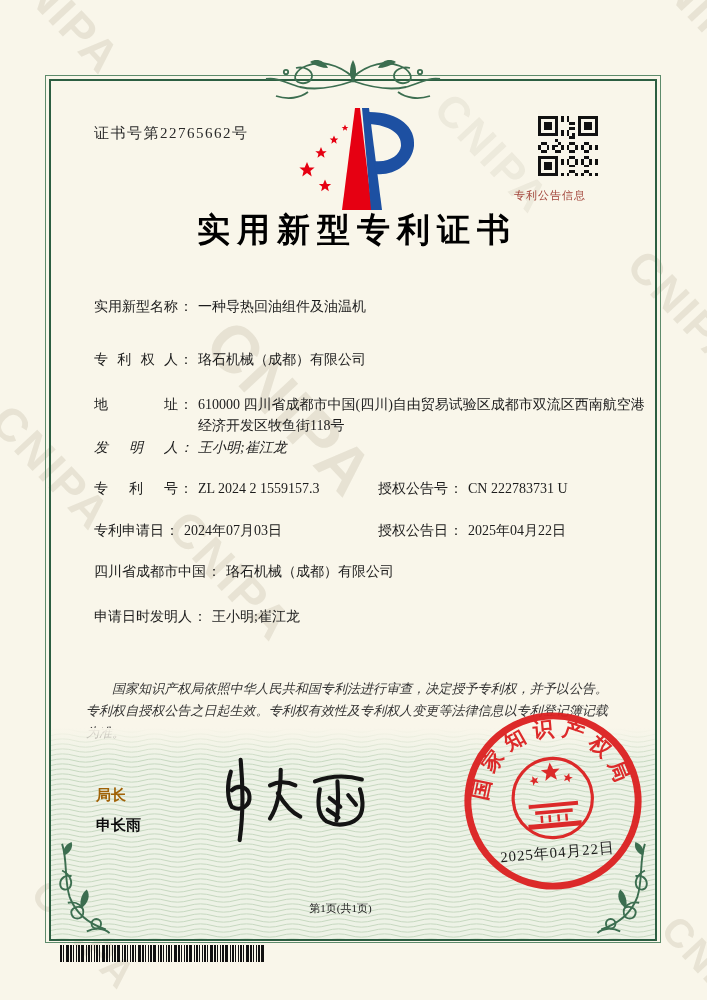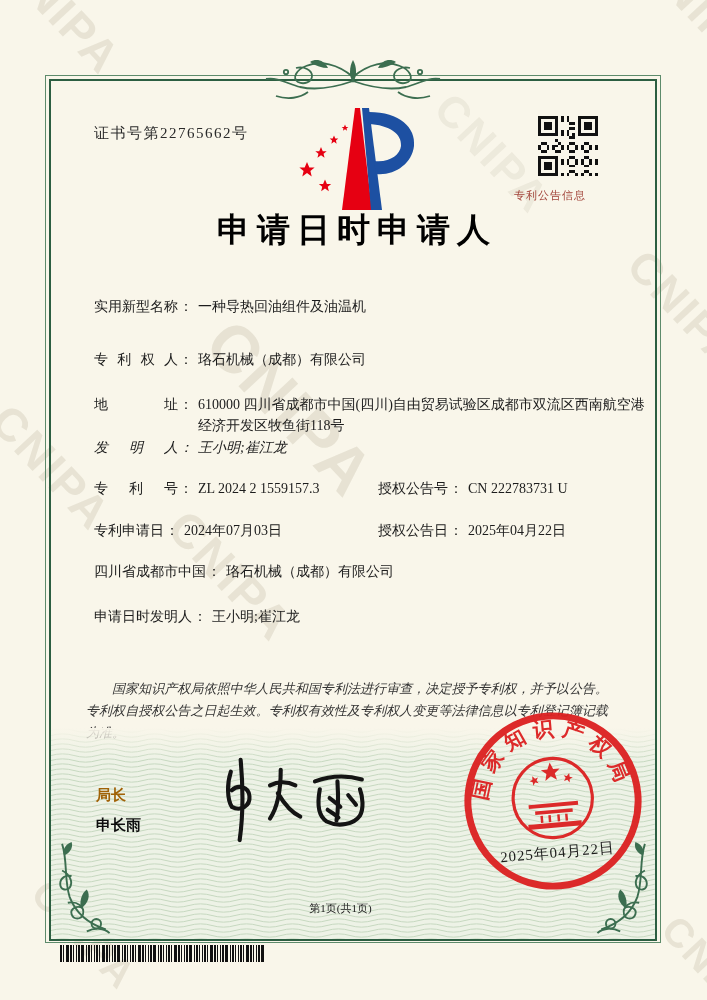--- a/index.html
+++ b/index.html
@@ -217,21 +217,21 @@
       <rect x="2" y="2" width="3" height="3" fill="#111"></rect>
       <rect x="14" y="0" width="7" height="7" fill="#111"></rect>
       <rect x="15" y="1" width="5" height="5" fill="#f9f6ea"></rect>
       <rect x="16" y="2" width="3" height="3" fill="#111"></rect>
       <rect x="0" y="14" width="7" height="7" fill="#111"></rect>
       <rect x="1" y="15" width="5" height="5" fill="#f9f6ea"></rect>
       <rect x="2" y="16" width="3" height="3" fill="#111"></rect>
     </svg>
   <div class="qr-caption">专利公告信息</div>
 
-  <div class="title">申请日时申请人</div>
+  <div class="title">实用新型专利证书</div>
 
   <div class="row" style="top:296px;">
     <span class="lbl">实用新型名称</span><span class="colon">：</span><span class="val">一种导热回油组件及油温机</span>
   </div>
   <div class="row" style="top:349px;">
     <span class="lbl">专利权人</span><span class="colon">：</span><span class="val">珞石机械（成都）有限公司</span>
   </div>
   <div class="row" style="top:394px;">
     <span class="lbl">地址</span><span class="colon">：</span><span class="val wrap">610000 四川省成都市中国(四川)自由贸易试验区成都市双流区西南航空港经济开发区牧鱼街118号</span>
   </div>

